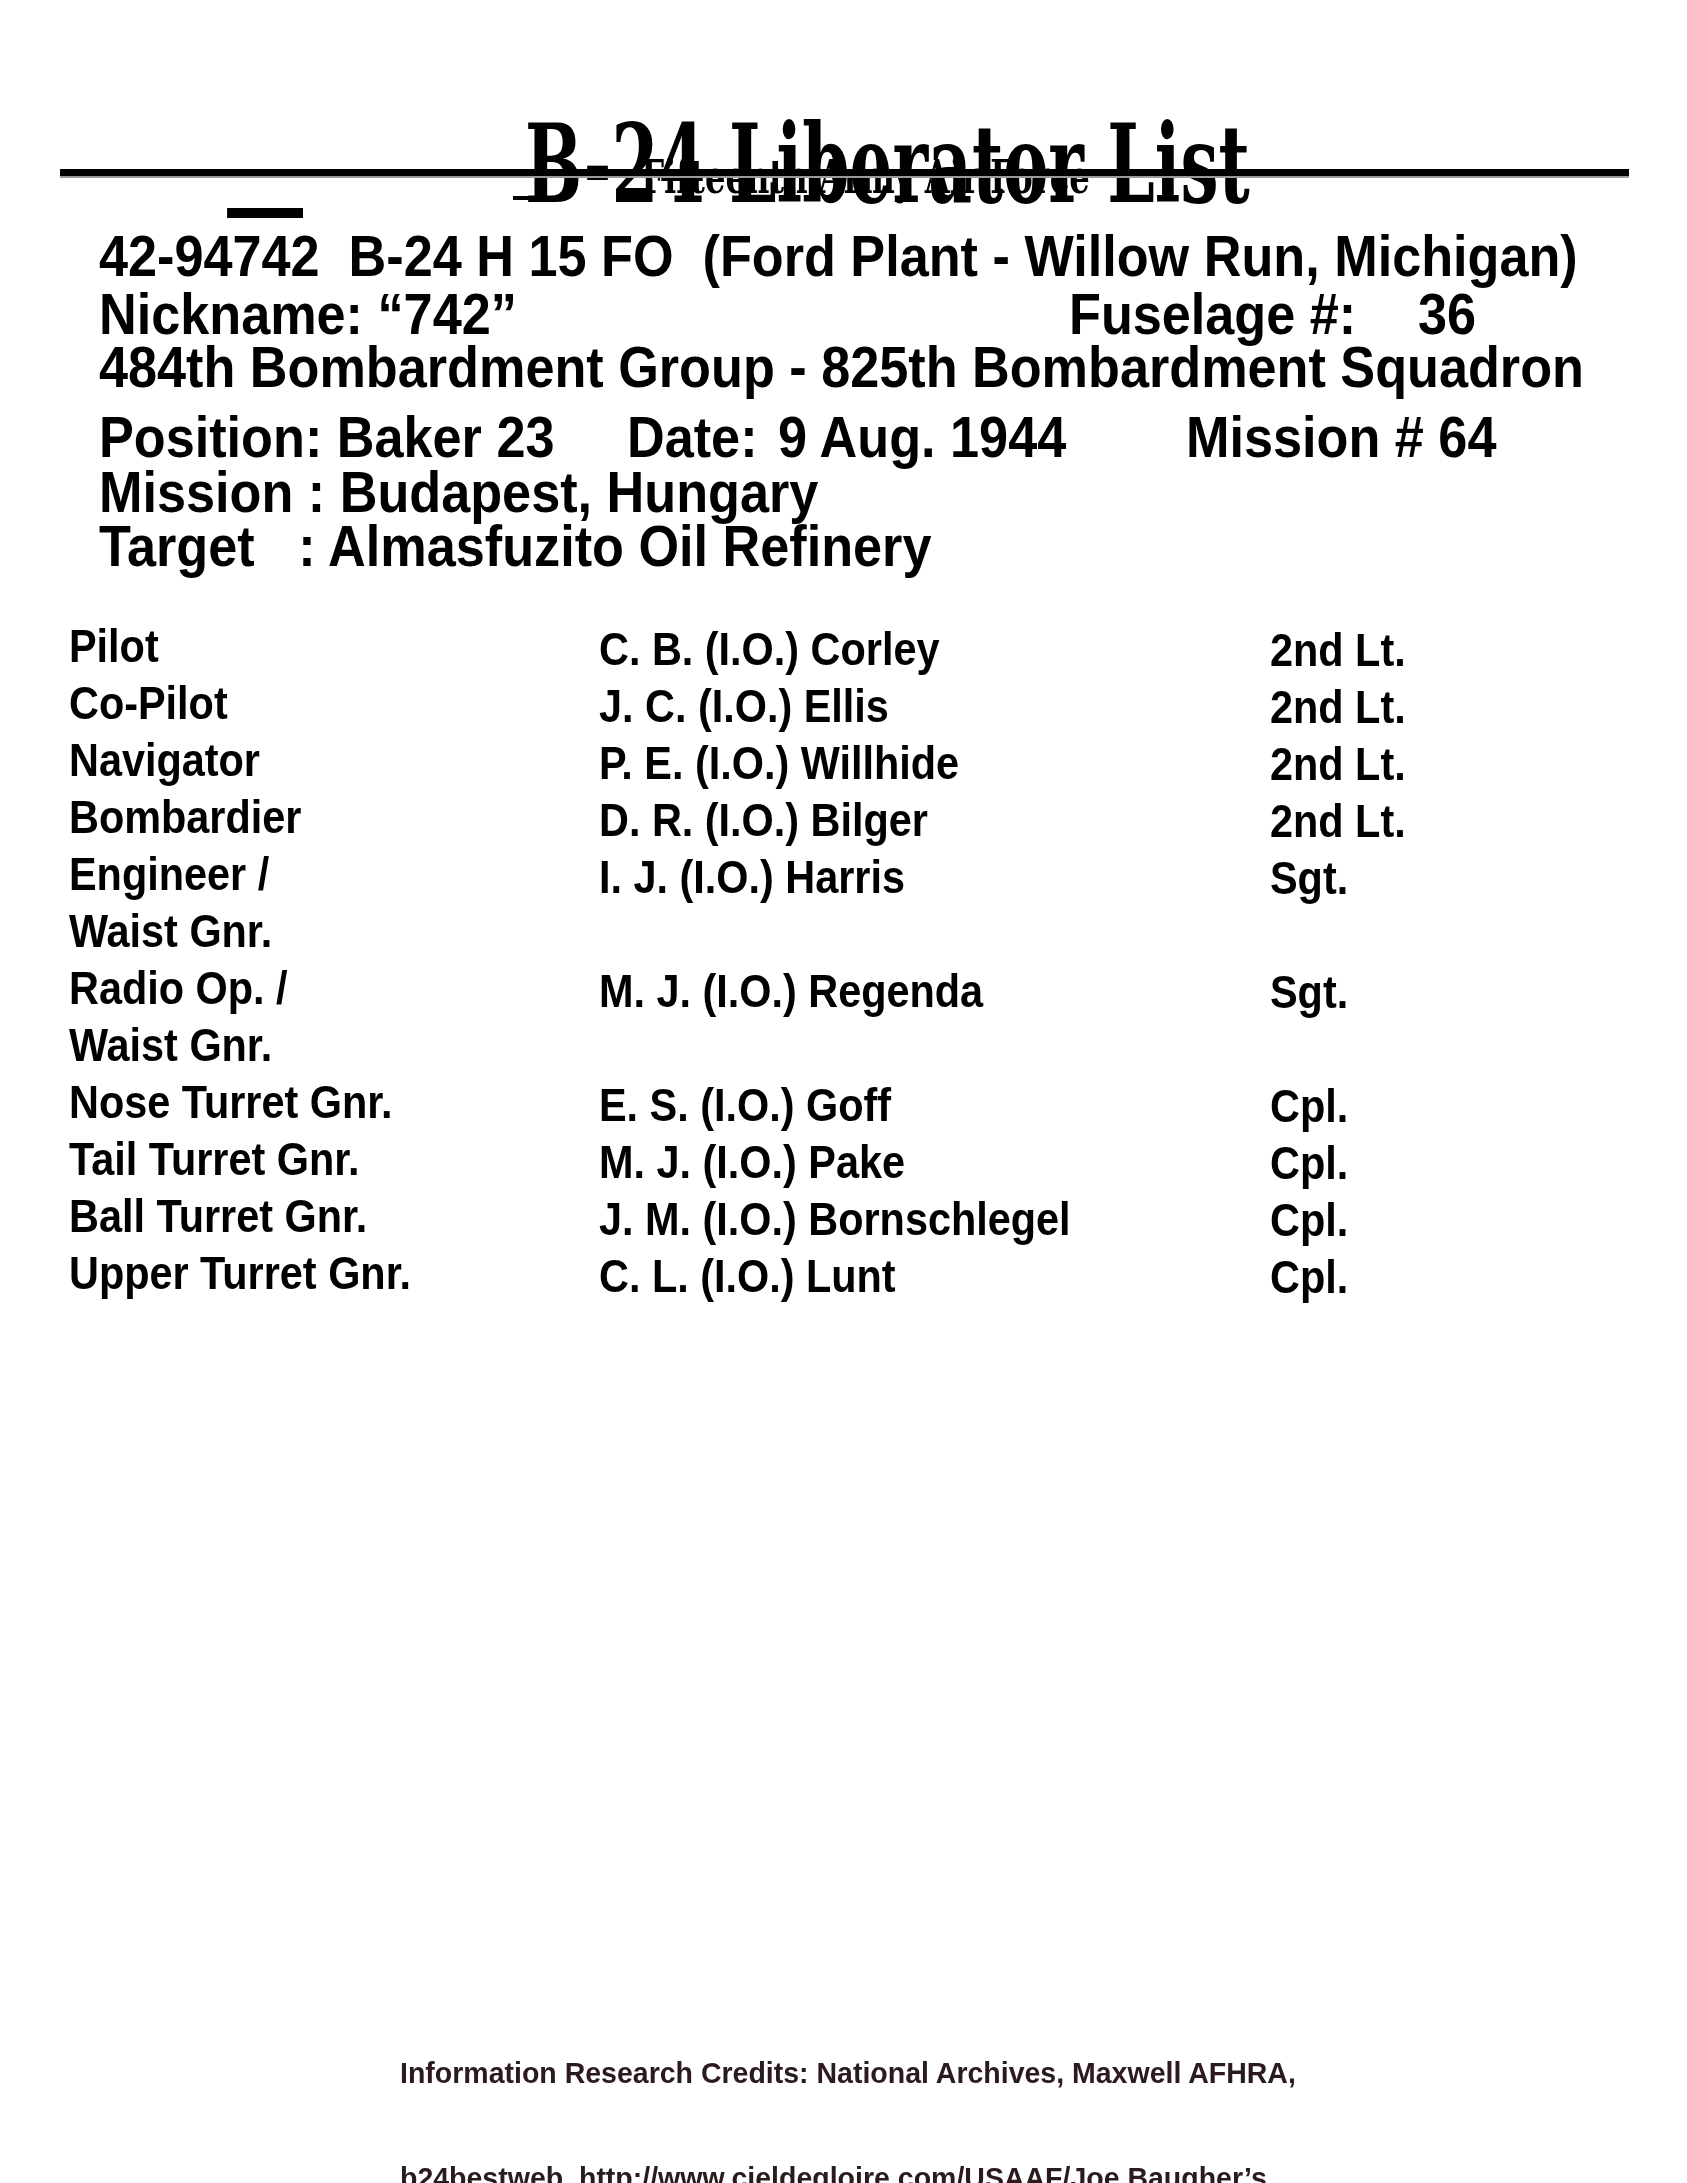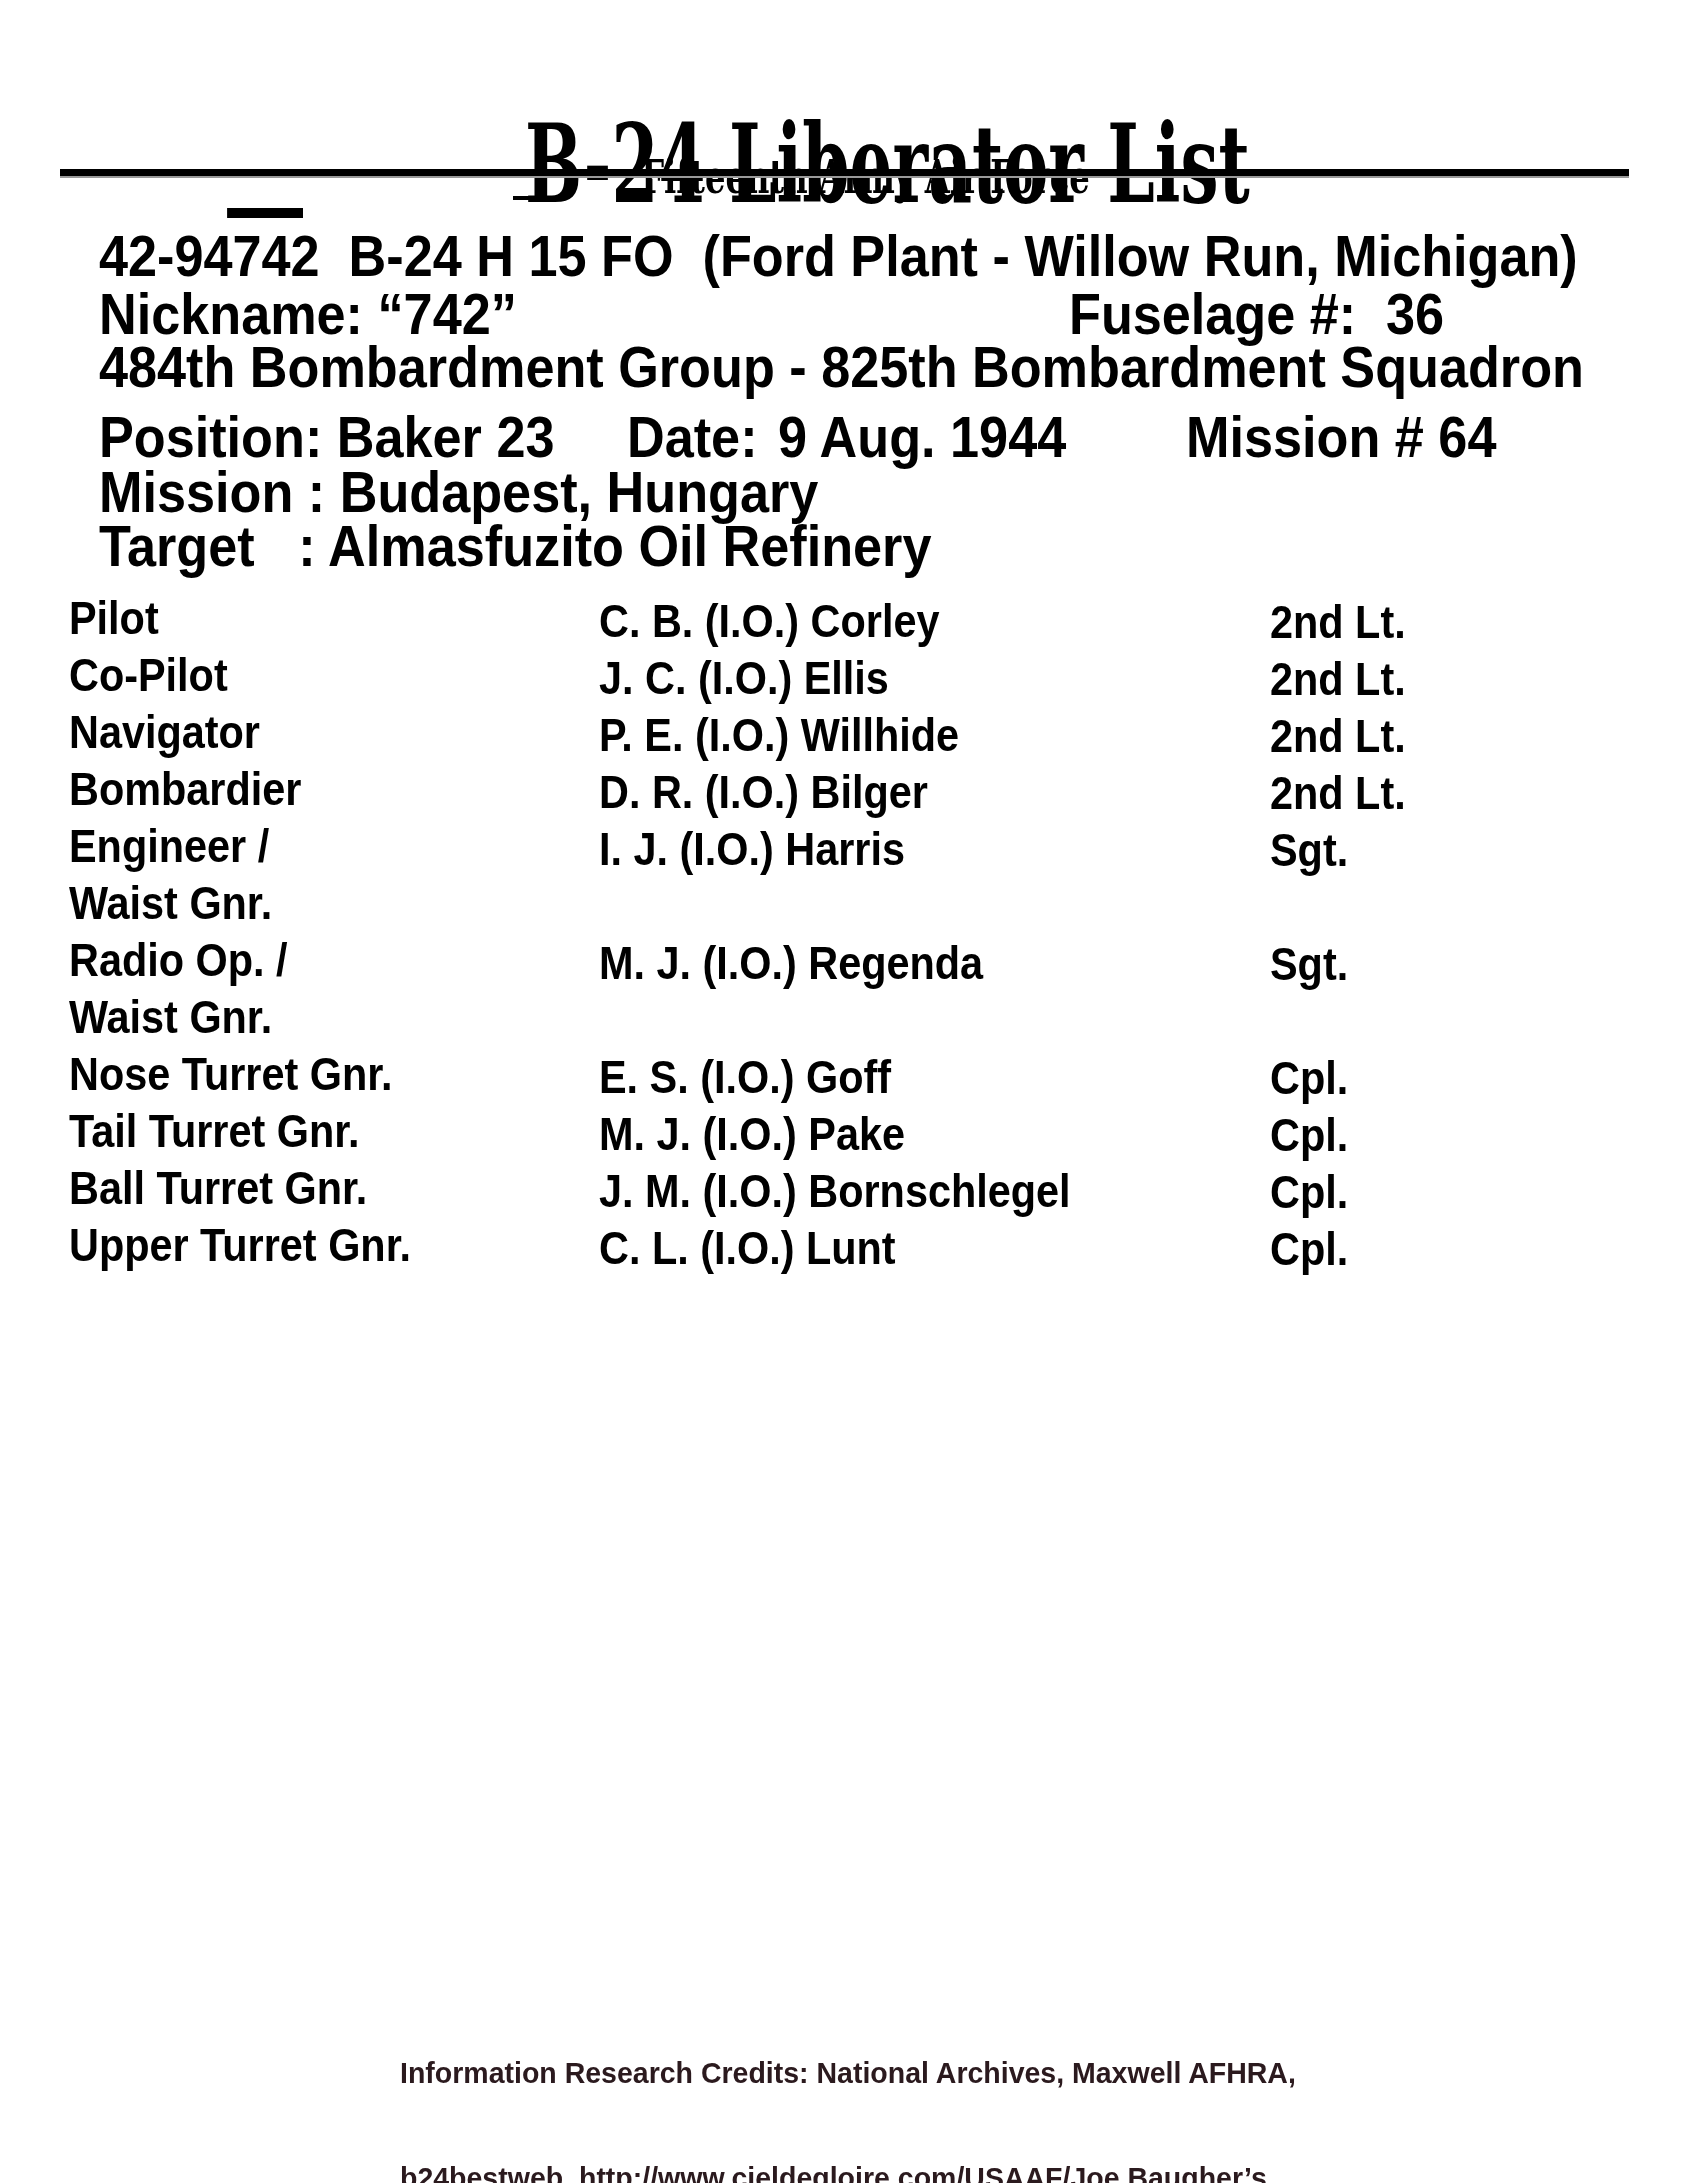--- a/index.html
+++ b/index.html
@@ -49,20 +49,21 @@
 
   
   .crew { top: 595px; left: 0; right: 0; }
   .crew-row { position: relative; height: 57px; }
   .crew-row .cell {
     position: absolute;
     font-weight: 700;
     font-size: 46px;
     line-height: 46px;
     white-space: pre;
+    margin-top: 28px;
   }
   .cell.role { left: 69px; }
   .cell.name { left: 599px; top: 2.6px; }
   .cell.rank { left: 1270px; top: 4px; }
 
   
   .credits {
     left: 400px; top: 1985px;
     font-weight: 700;
     font-size: 30px;
@@ -85,21 +86,21 @@
 
 <div class="abs bodyline" style="top:187px; left:67px;">
   <span class="sq">42-94742  B-24 H 15 FO  (Ford Plant - Willow Run, Michigan)</span>
 </div>
 <div class="abs bodyline" style="top:245px; left:67px;">
   <span class="sq">Nickname: “742”</span>
 </div>
 <div class="abs bodyline" style="top:245px; left:1037px;">
   <span class="sq">Fuselage #:</span>
 </div>
-<div class="abs bodyline" style="top:245px; left:1354px;">
+<div class="abs bodyline" style="top:245px; left:1386px;">
   <span class="sq">36</span>
 </div>
 <div class="abs bodyline" style="top:298px; left:67px;">
   <span class="sq">484th Bombardment Group - 825th Bombardment Squadron</span>
 </div>
 
 <div class="abs bodyline" style="top:368px; left:67px;">
   <span class="sq">Position: Baker 23</span>
 </div>
 <div class="abs bodyline" style="top:368px; left:595px;">

